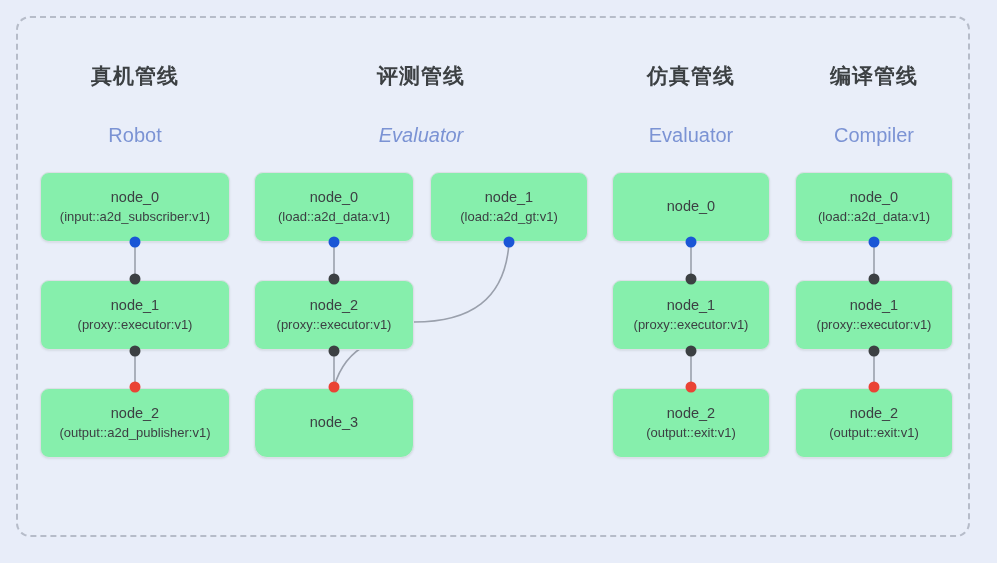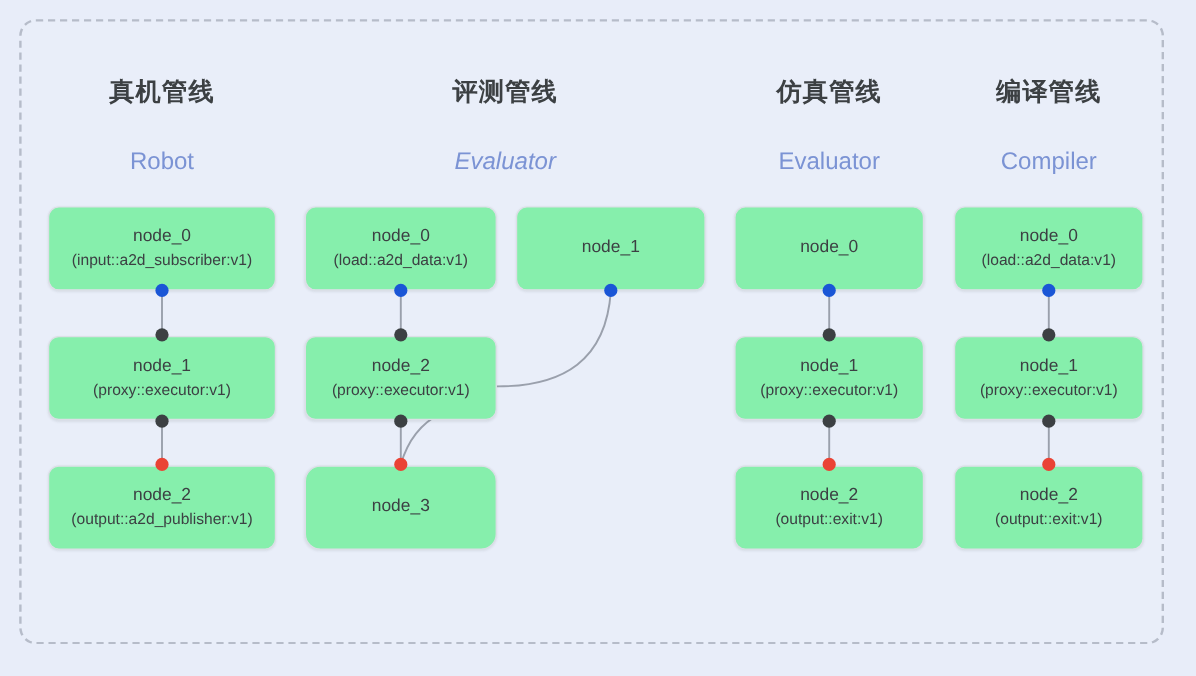--- a/index.html
+++ b/index.html
@@ -150,20 +150,21 @@
   <div class="dot red" style="left:135px;top:387px;"></div>
 
   <div class="node" style="left:254px;top:172px;width:160px;height:70px;">
     <div class="n-name">node_0</div>
     <div class="n-type">(load::a2d_data:v1)</div>
   </div>
   <div class="dot blue" style="left:334px;top:242px;"></div>
 
   <div class="node" style="left:430px;top:172px;width:158px;height:70px;">
     <div class="n-name">node_1</div>
+    <div class="n-type">(load::a2d_gt:v1)</div>
   </div>
   <div class="dot blue" style="left:509px;top:242px;"></div>
 
   <div class="node" style="left:254px;top:280px;width:160px;height:70px;">
     <div class="n-name">node_2</div>
     <div class="n-type">(proxy::executor:v1)</div>
   </div>
   <div class="dot black" style="left:334px;top:279px;"></div>
   <div class="dot black" style="left:334px;top:351px;"></div>
 

